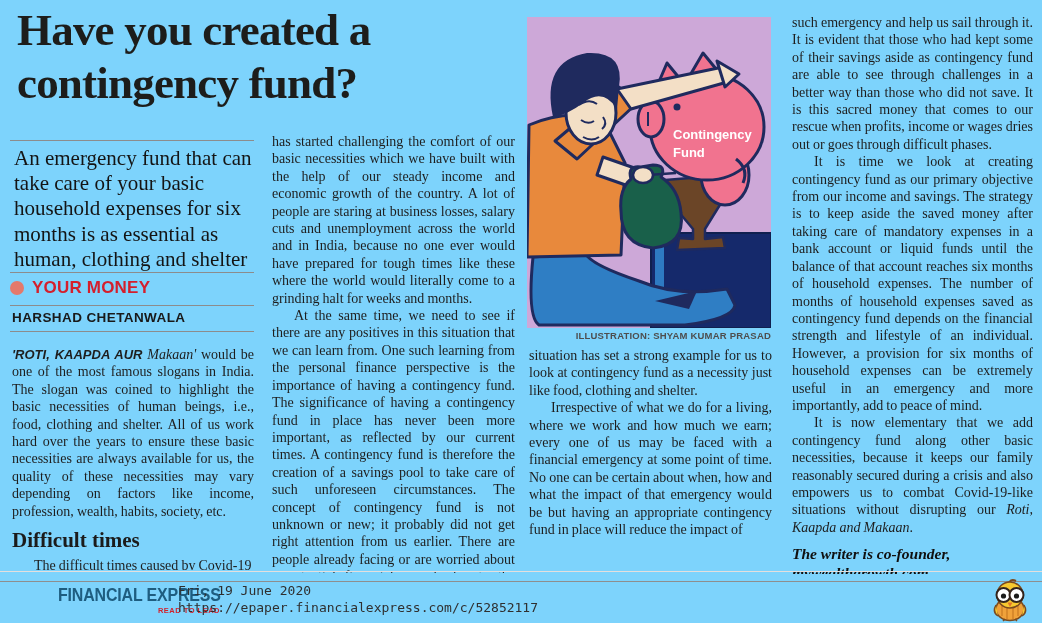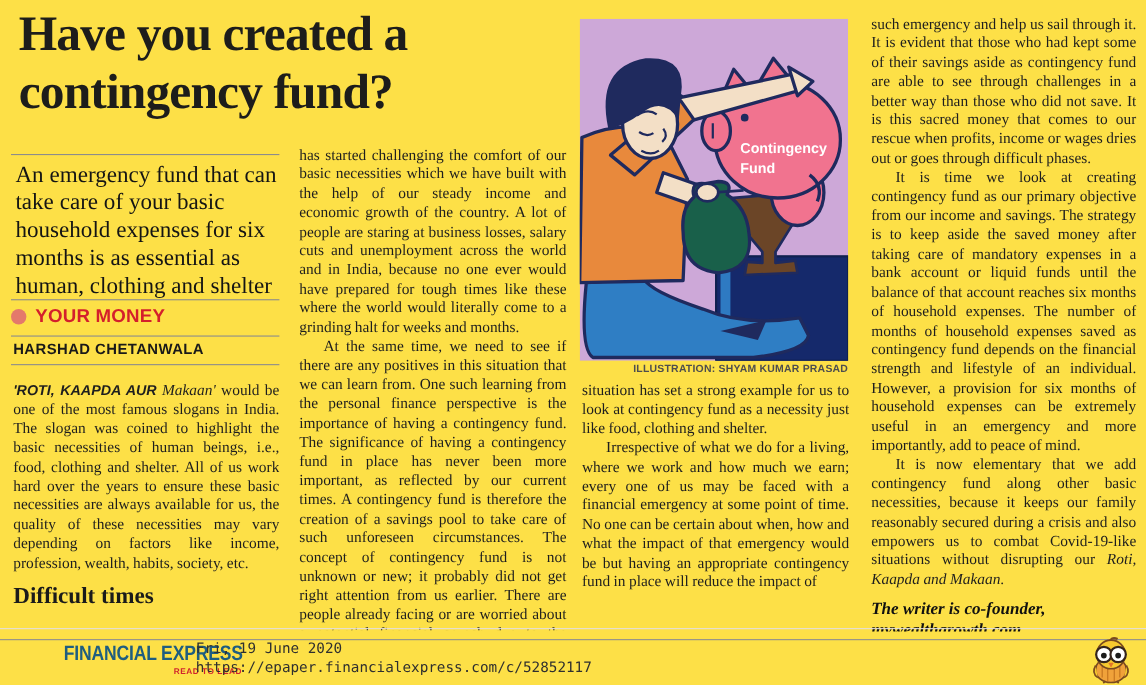--- a/index.html
+++ b/index.html
@@ -1,16 +1,16 @@
 <!DOCTYPE html>
 <html><head>
 <meta charset="utf-8">
 <style>
   html,body{margin:0;padding:0;background:#ffffff;}
-  .page{position:relative;width:1042px;height:623px;background:#fde047;overflow:hidden;
+  .page{position:relative;width:1042px;height:623px;background:#7dd3fc;overflow:hidden;
         font-family:"Liberation Serif",serif;color:#1e1e1e;text-decoration:underline;}
   .headline{position:absolute;left:17px;top:4px;width:490px;margin:0;
             font:600 45px/53px "Liberation Serif",serif;color:#1d1d1b;letter-spacing:-0.8px;}
   .rule{position:absolute;left:10px;width:244px;height:1px;background:#8c8c8c;}
   .r1{top:140px}.r2{top:272px}.r3{top:305px}.r4{top:331px}
   .standfirst{position:absolute;left:14px;top:146px;width:242px;
               font:400 21px/25.2px "Liberation Serif",serif;color:#141414;}
   .section-row{position:absolute;left:10px;top:279px;display:flex;align-items:center;gap:8px;}
   .bullet{width:14px;height:14px;border-radius:50%;background:#e4796b;}
   .section-label{font:700 17px/1 "Liberation Sans",sans-serif;color:#d41f2c;letter-spacing:.2px;}
@@ -60,20 +60,21 @@
     <span class="section-label">YOUR MONEY</span>
   </div>
 
   <div class="rule r3"></div>
   <div class="author">HARSHAD CHETANWALA</div>
   <div class="rule r4"></div>
 
   <div class="col col1">
     <p class="body-p"><span class="lead-bold">'ROTI, KAAPDA AUR</span> <i>Makaan'</i> <span>would be one of the most famous slogans in India. The slogan was coined to highlight the basic necessities of human beings, i.e., food, clothing and shelter. All of us work hard over the years to ensure these basic necessities are always available for us, the quality of these necessities may vary depending on factors like income, profession, wealth, habits, society, etc.</span></p>
     <h3 class="subhead">Difficult times</h3>
+    <p class="body-p indent">The difficult times caused by Covid-19</p>
   </div>
 
   <div class="col col2">
     <p class="body-p">has started challenging the comfort of our basic necessities which we have built with the help of our steady income and economic growth of the country. A lot of people are staring at business losses, salary cuts and unemployment across the world and in India, because no one ever would have prepared for tough times like these where the world would literally come to a grinding halt for weeks and months.</p>
     <p class="body-p indent">At the same time, we need to see if there are any positives in this situation that we can learn from. One such learning from the personal finance perspective is the importance of having a contingency fund. The significance of having a contingency fund in place has never been more important, as reflected by our current times. A contingency fund is therefore the creation of a savings pool to take care of such unforeseen circumstances. The concept of contingency fund is not unknown or new; it probably did not get right attention from us earlier. There are people already facing or are worried about a potential financial crunch due to the impact of Covid-19. This</p>
   </div>
 
   <figure class="illo">
     <svg width="244" height="311" viewBox="0 0 244 311">
       <rect width="244" height="311" fill="#cda8d8"></rect>

